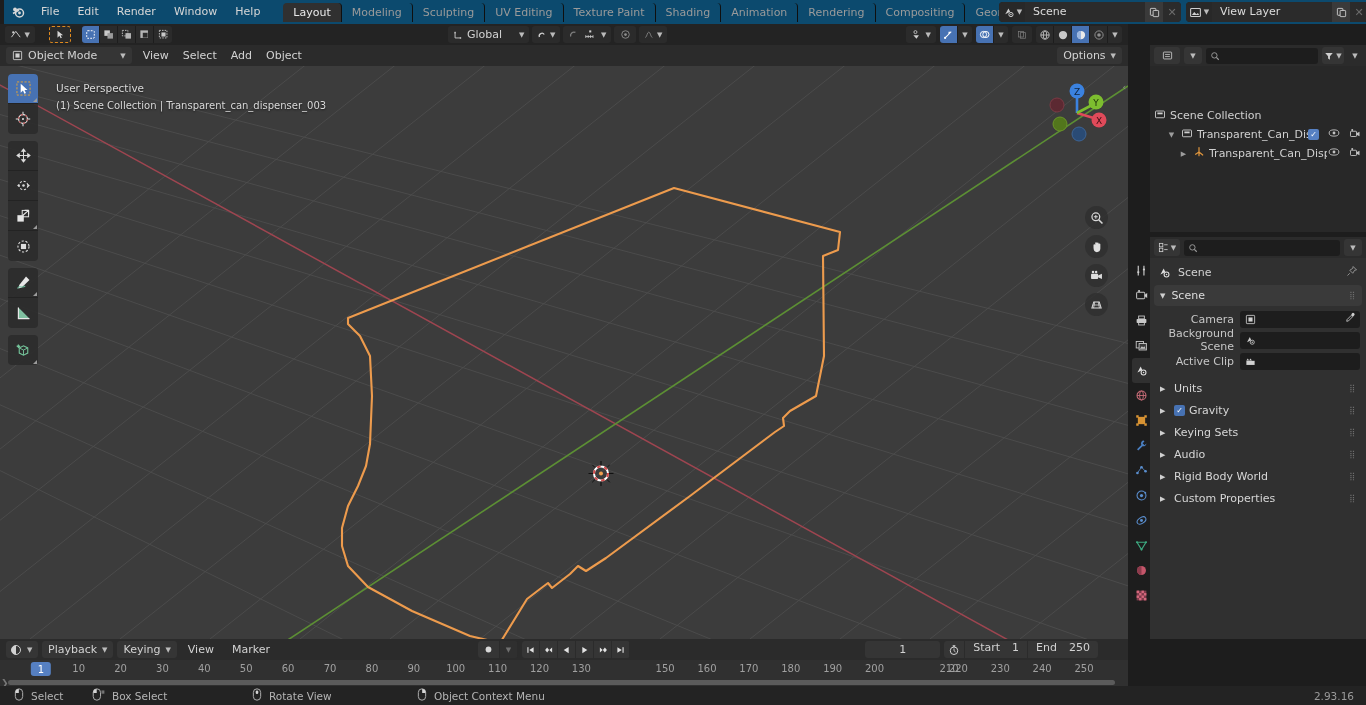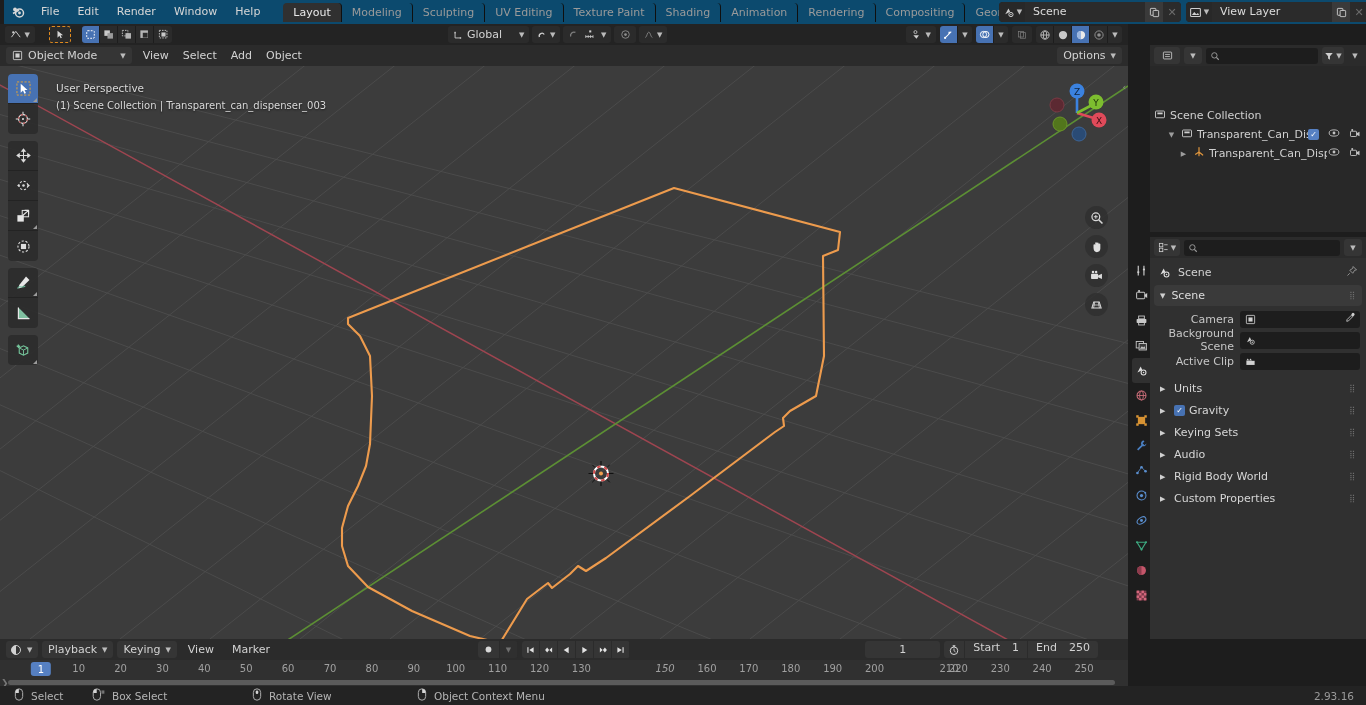--- a/index.html
+++ b/index.html
@@ -1050,21 +1050,21 @@
         <div class="tl-tick" style="left: 246.249px;">50</div>
         <div class="tl-tick" style="left: 288.137px;">60</div>
         <div class="tl-tick" style="left: 330.024px;">70</div>
         <div class="tl-tick" style="left: 371.912px;">80</div>
         <div class="tl-tick" style="left: 413.799px;">90</div>
         <div class="tl-tick" style="left: 455.687px;">100</div>
         <div class="tl-tick" style="left: 497.574px;">110</div>
         <div class="tl-tick" style="left: 539.462px;">120</div>
         <div class="tl-tick" style="left: 581.349px;">130</div>
         <div class="tl-tick" style="left: 623.237px; margin-top: 24px;">140</div>
-        <div class="tl-tick" style="left: 665.124px; font-style: italic;">150</div>
+        <div class="tl-tick" style="left: 665.124px;">150</div>
         <div class="tl-tick" style="left: 707.012px;">160</div>
         <div class="tl-tick" style="left: 748.9px;">170</div>
         <div class="tl-tick" style="left: 790.787px;">180</div>
         <div class="tl-tick" style="left: 832.675px;">190</div>
         <div class="tl-tick" style="left: 874.562px;">200</div>
         <div class="tl-tick" style="left: 905px; margin-left: 44px;">210</div>
         <div class="tl-tick" style="left: 958.337px;">220</div>
         <div class="tl-tick" style="left: 1000.22px;">230</div>
         <div class="tl-tick" style="left: 1042.11px; text-align: right;">240</div>
         <div class="tl-tick" style="left: 1084px;">250</div>

